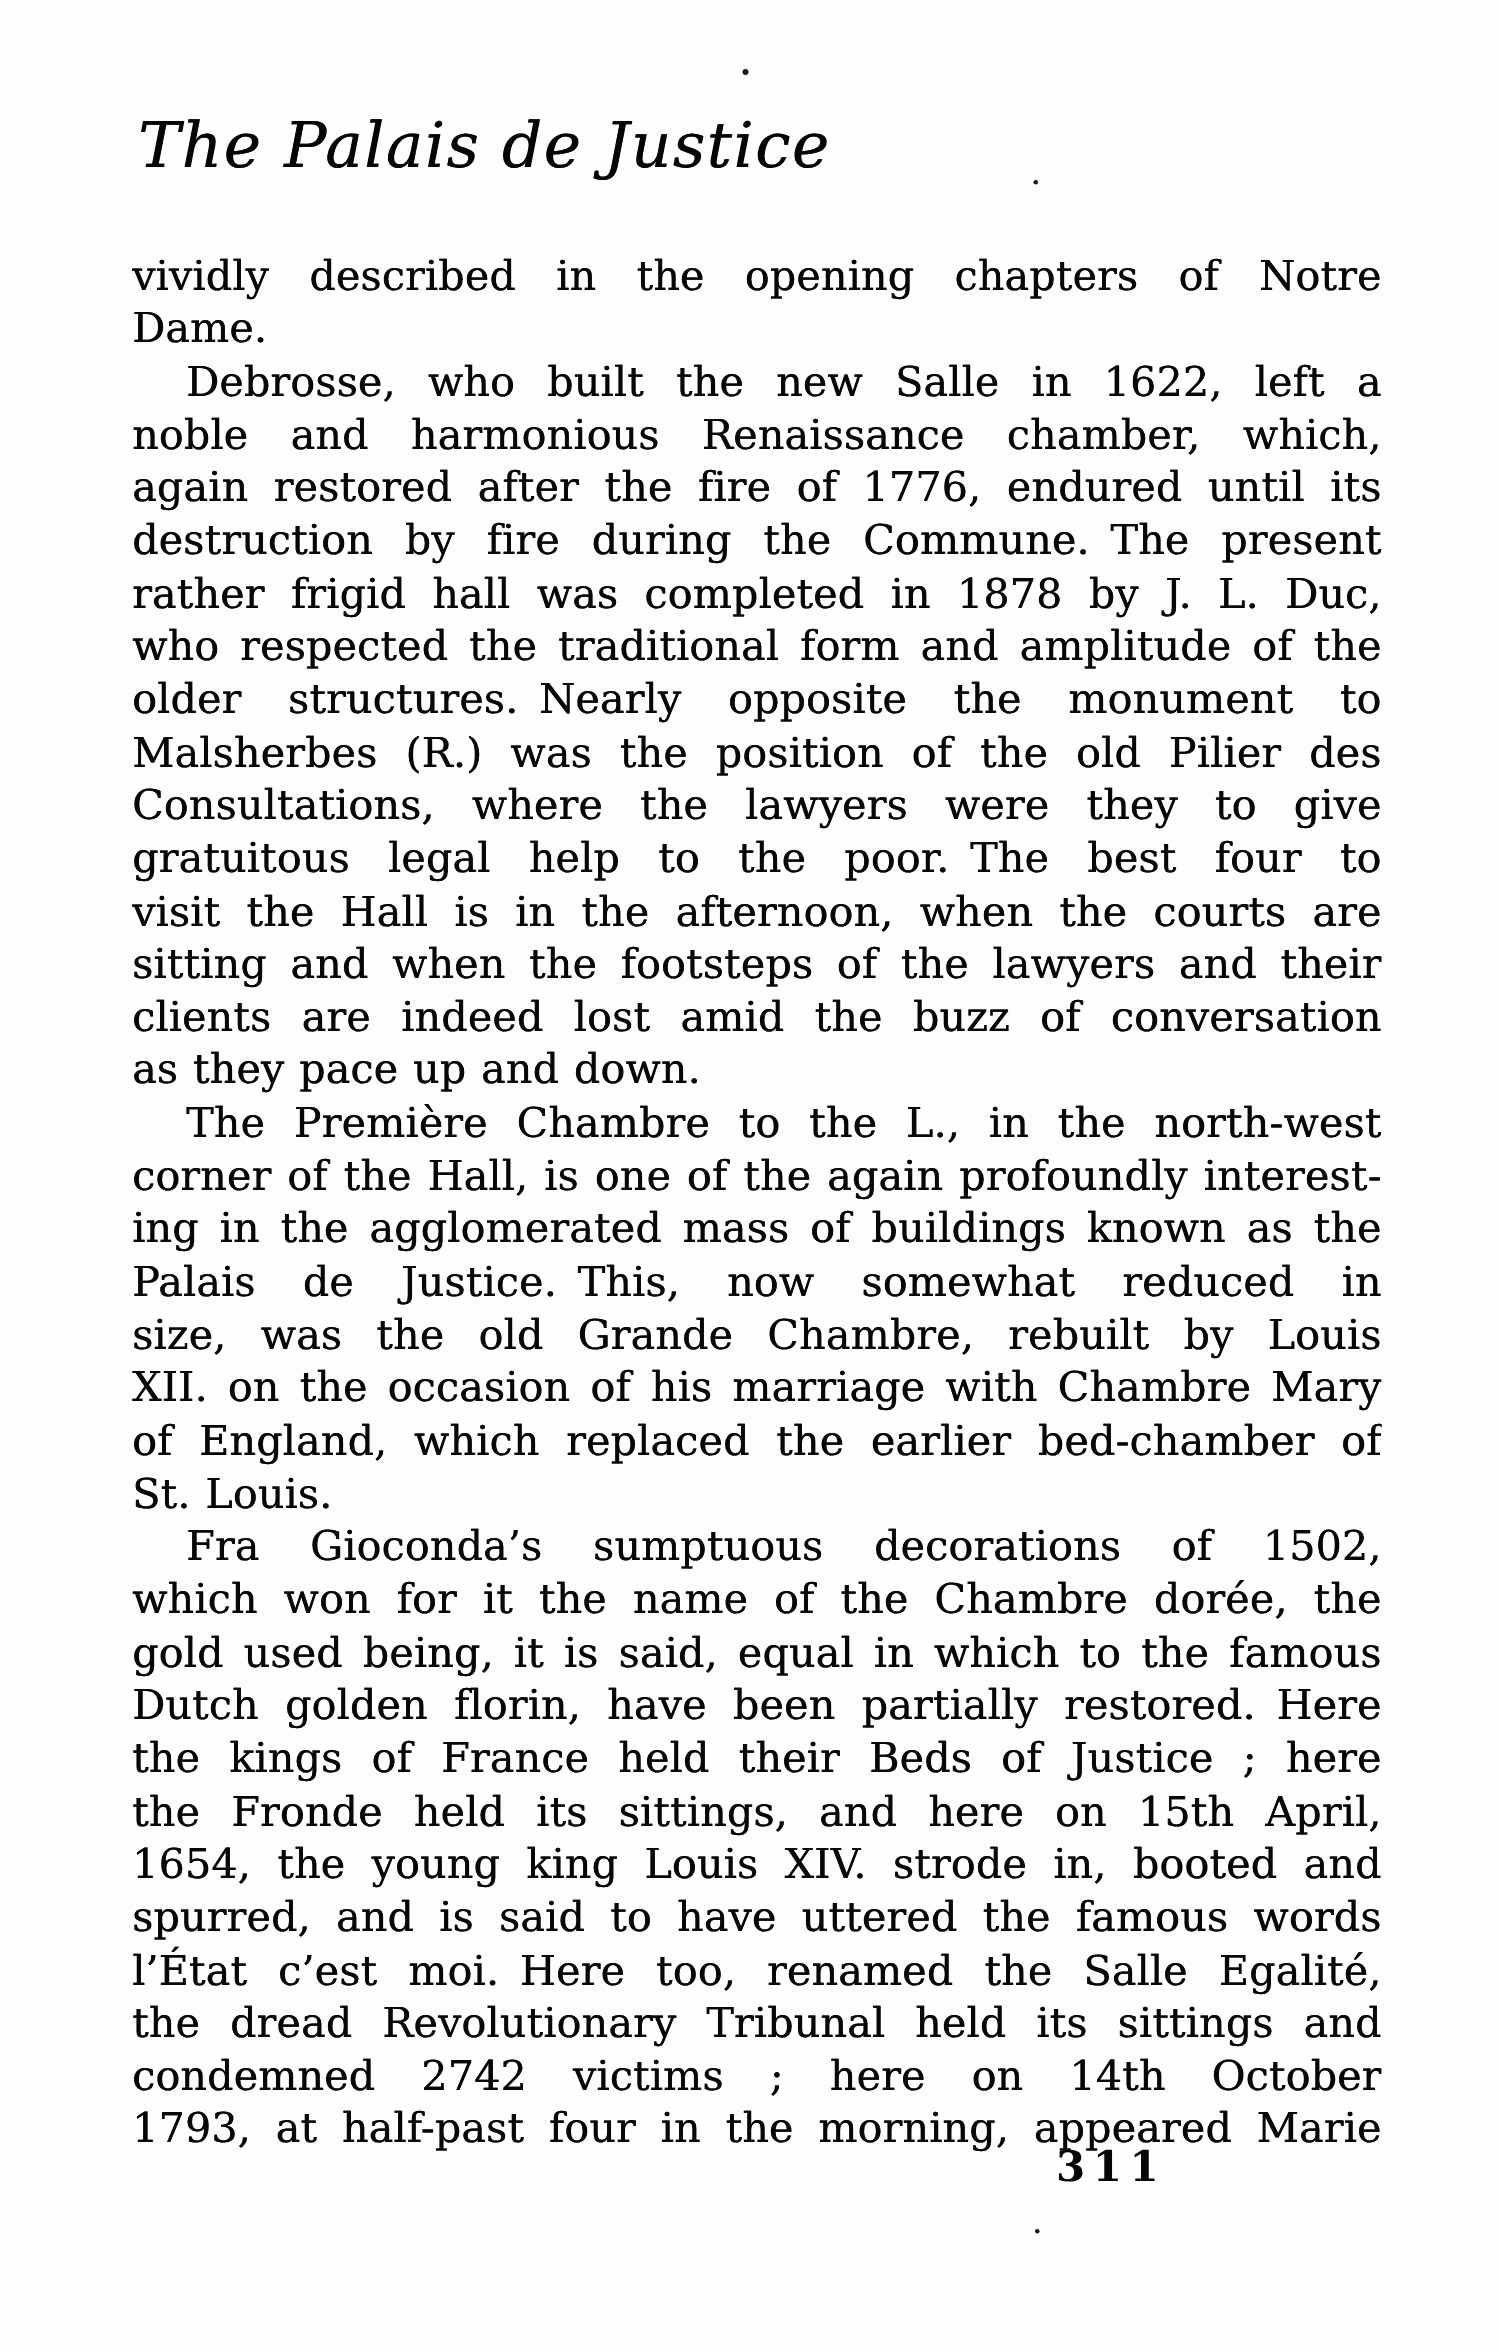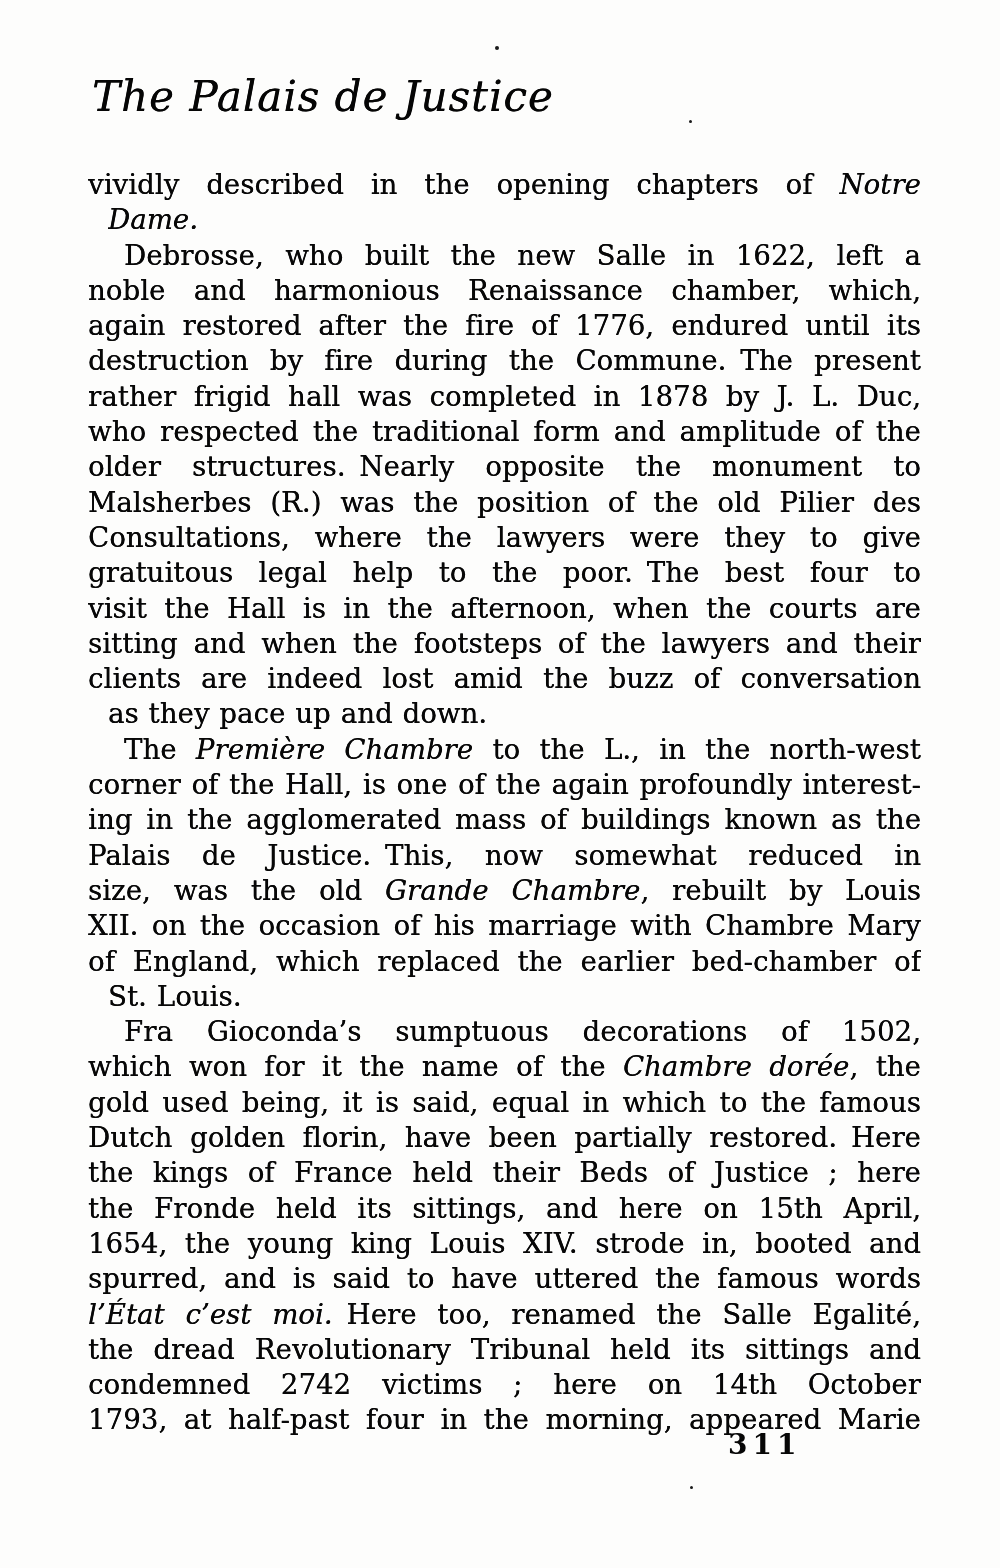--- a/index.html
+++ b/index.html
@@ -42,31 +42,29 @@
     height: 35.3px;
     text-align: justify;
     text-align-last: justify;
     letter-spacing: 0.1px;
     word-spacing: 1px;
     text-shadow: 0.25px 0 0 #070707;
     overflow: hidden;
   }
   .line.last {
     text-align-last: left;
-    margin-left: 20px;
   }
   .line.indent {
     text-indent: 36px;
   }
   .it {
-    font-style: italic;
   }
   .page-number {
     position: absolute;
-    left: 728px;
+    left: 704px;
     top: 1428px;
     font-family: "DejaVu Serif", serif;
     font-size: 28px;
     font-weight: 700;
     letter-spacing: 5px;
     color: #060606;
   }
   .speck {
     position: absolute;
     background: #1a1a1a;

